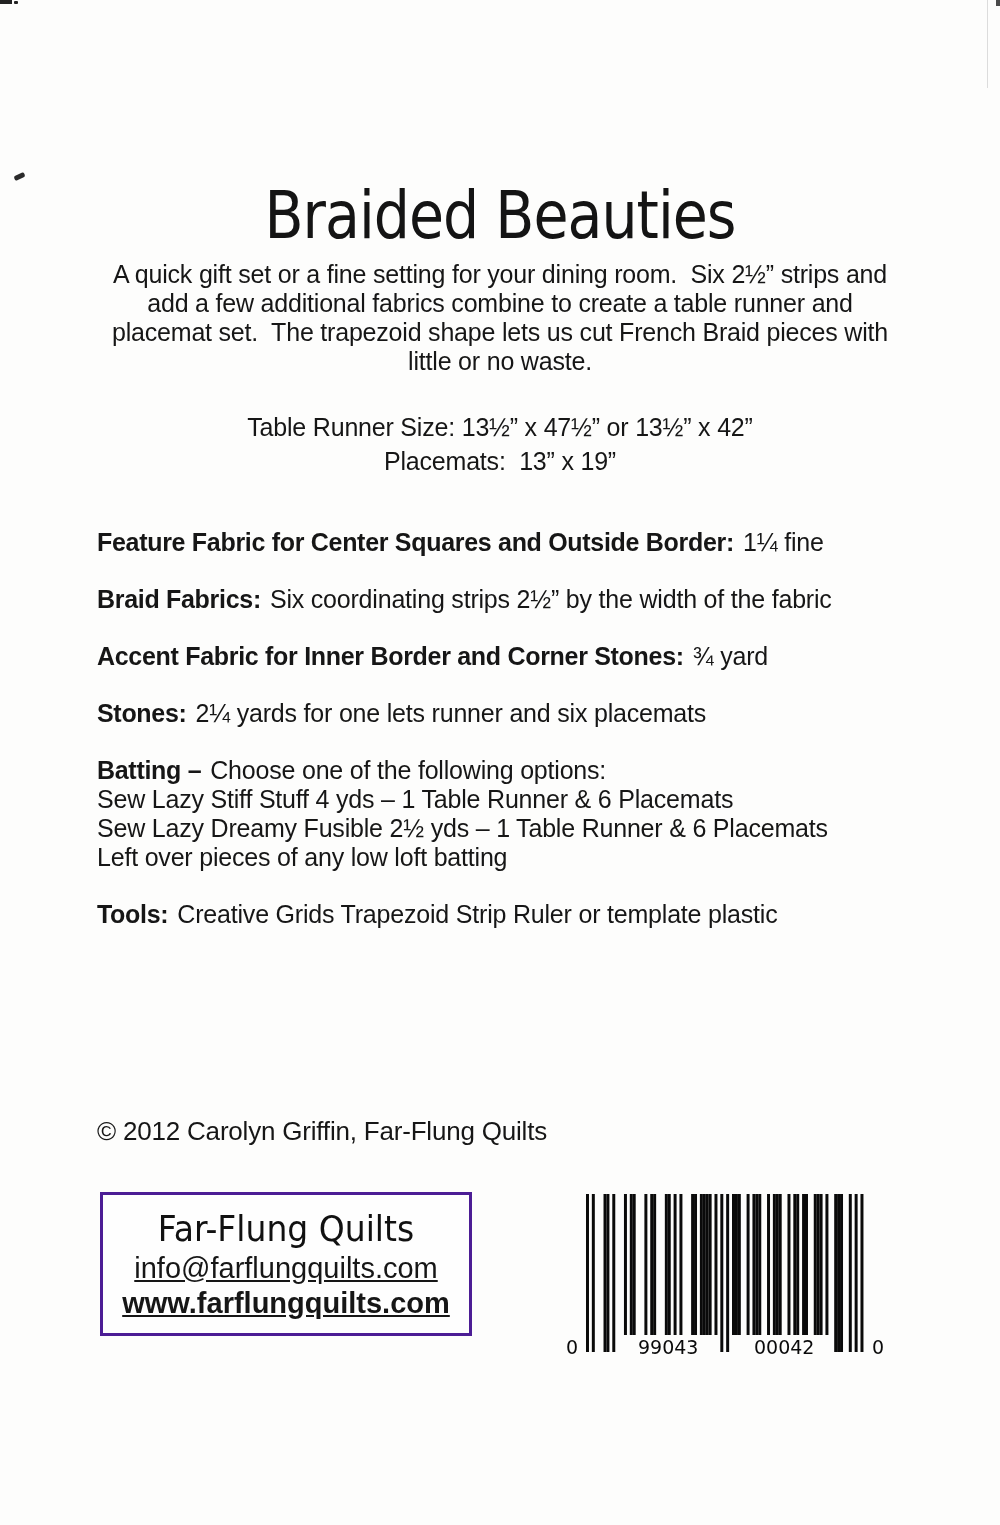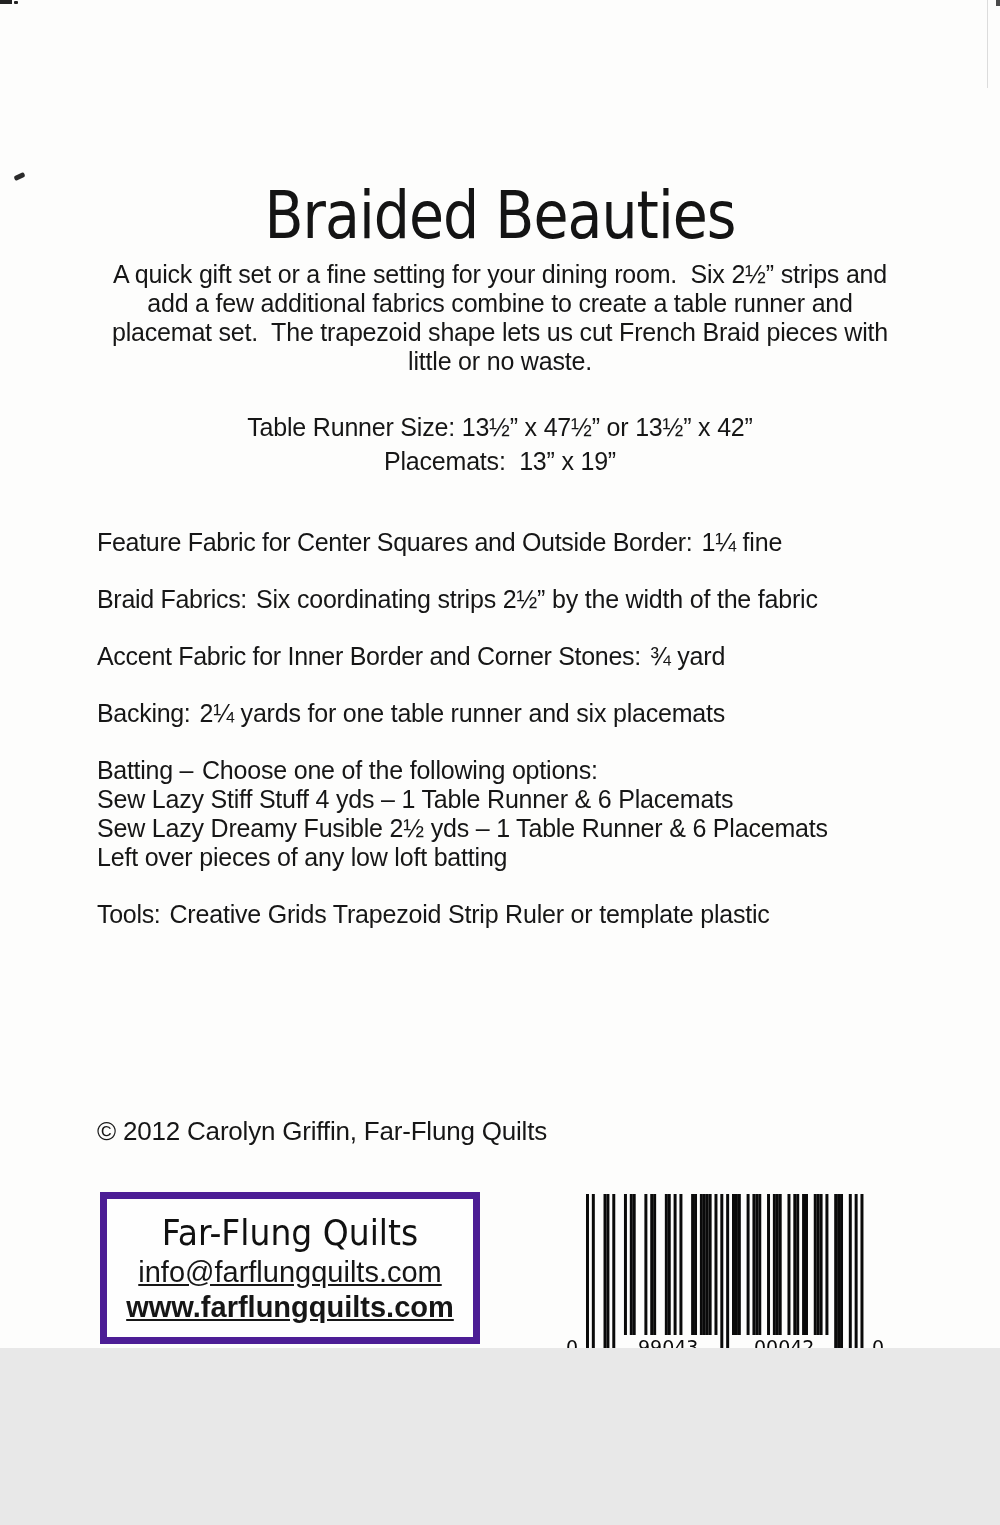--- a/index.html
+++ b/index.html
@@ -1,18 +1,18 @@
 <!DOCTYPE html>
 <html><head>
 <meta charset="utf-8">
 <style>
   html,body { margin:0; padding:0; background:#e8e8e8; }
   .page {
     position:relative;
-    width:1000px; height:1348px;
+    width:1000px; height:1525px;
     margin:0 auto;
     background:#fdfdfc;
     font-family:"Liberation Sans", sans-serif;
     color:#161616;
     overflow:hidden;
   }
 
   
   .title {
     position:absolute; top:140px; left:0; right:0;
@@ -37,33 +37,33 @@
     text-align:center;
     font-size:25px; line-height:34px; letter-spacing:-0.2px;
   }
 
   
   .requirements {
     position:absolute; top:528px; left:97px; right:55px;
     font-size:25px; line-height:29px; letter-spacing:-0.2px;
   }
   .req-group { margin-bottom:28px; }
-  .req-line b { font-weight:normal; margin-right:9px; letter-spacing:-0.3px; }
+  .req-line b { font-weight:bold; margin-right:9px; letter-spacing:-0.3px; }
 
   
   .copyright {
     position:absolute; top:1116px; left:97px;
     font-size:26px; letter-spacing:-0.2px;
   }
 
   
   .contact-box {
     position:absolute; left:100px; top:1192px;
     width:366px; height:138px;
-    border:7px solid #4c1d95;
+    border:3px solid #4c1d95;
     background:#fefefe;
     display:flex; flex-direction:column; align-items:center; justify-content:center;
     gap:2px;
   }
   .contact-name {
     font-family:"DejaVu Sans", sans-serif;
     font-size:33px; letter-spacing:0px;
     transform:scaleY(1.08);
     color:#111;
   }
@@ -139,21 +139,21 @@
 
     <div class="req-group">
       <div class="req-line">
         <b>Accent Fabric for Inner Border and Corner Stones:</b><span>¾ yard</span>
       </div>
     </div>
 
 
     <div class="req-group">
       <div class="req-line">
-        <b>Backing:</b><span>2¼ yards for one table runner and six placemats</span>
+        <b>Stones:</b><span>2¼ yards for one lets runner and six placemats</span>
       </div>
     </div>
 
     <div class="req-group">
       <div class="req-line">
         <b>Batting –</b><span>Choose one of the following options:</span>
       </div>
       <div class="req-line">
         <span>Sew Lazy Stiff Stuff 4 yds – 1 Table Runner &amp; 6 Placemats</span>
       </div>

